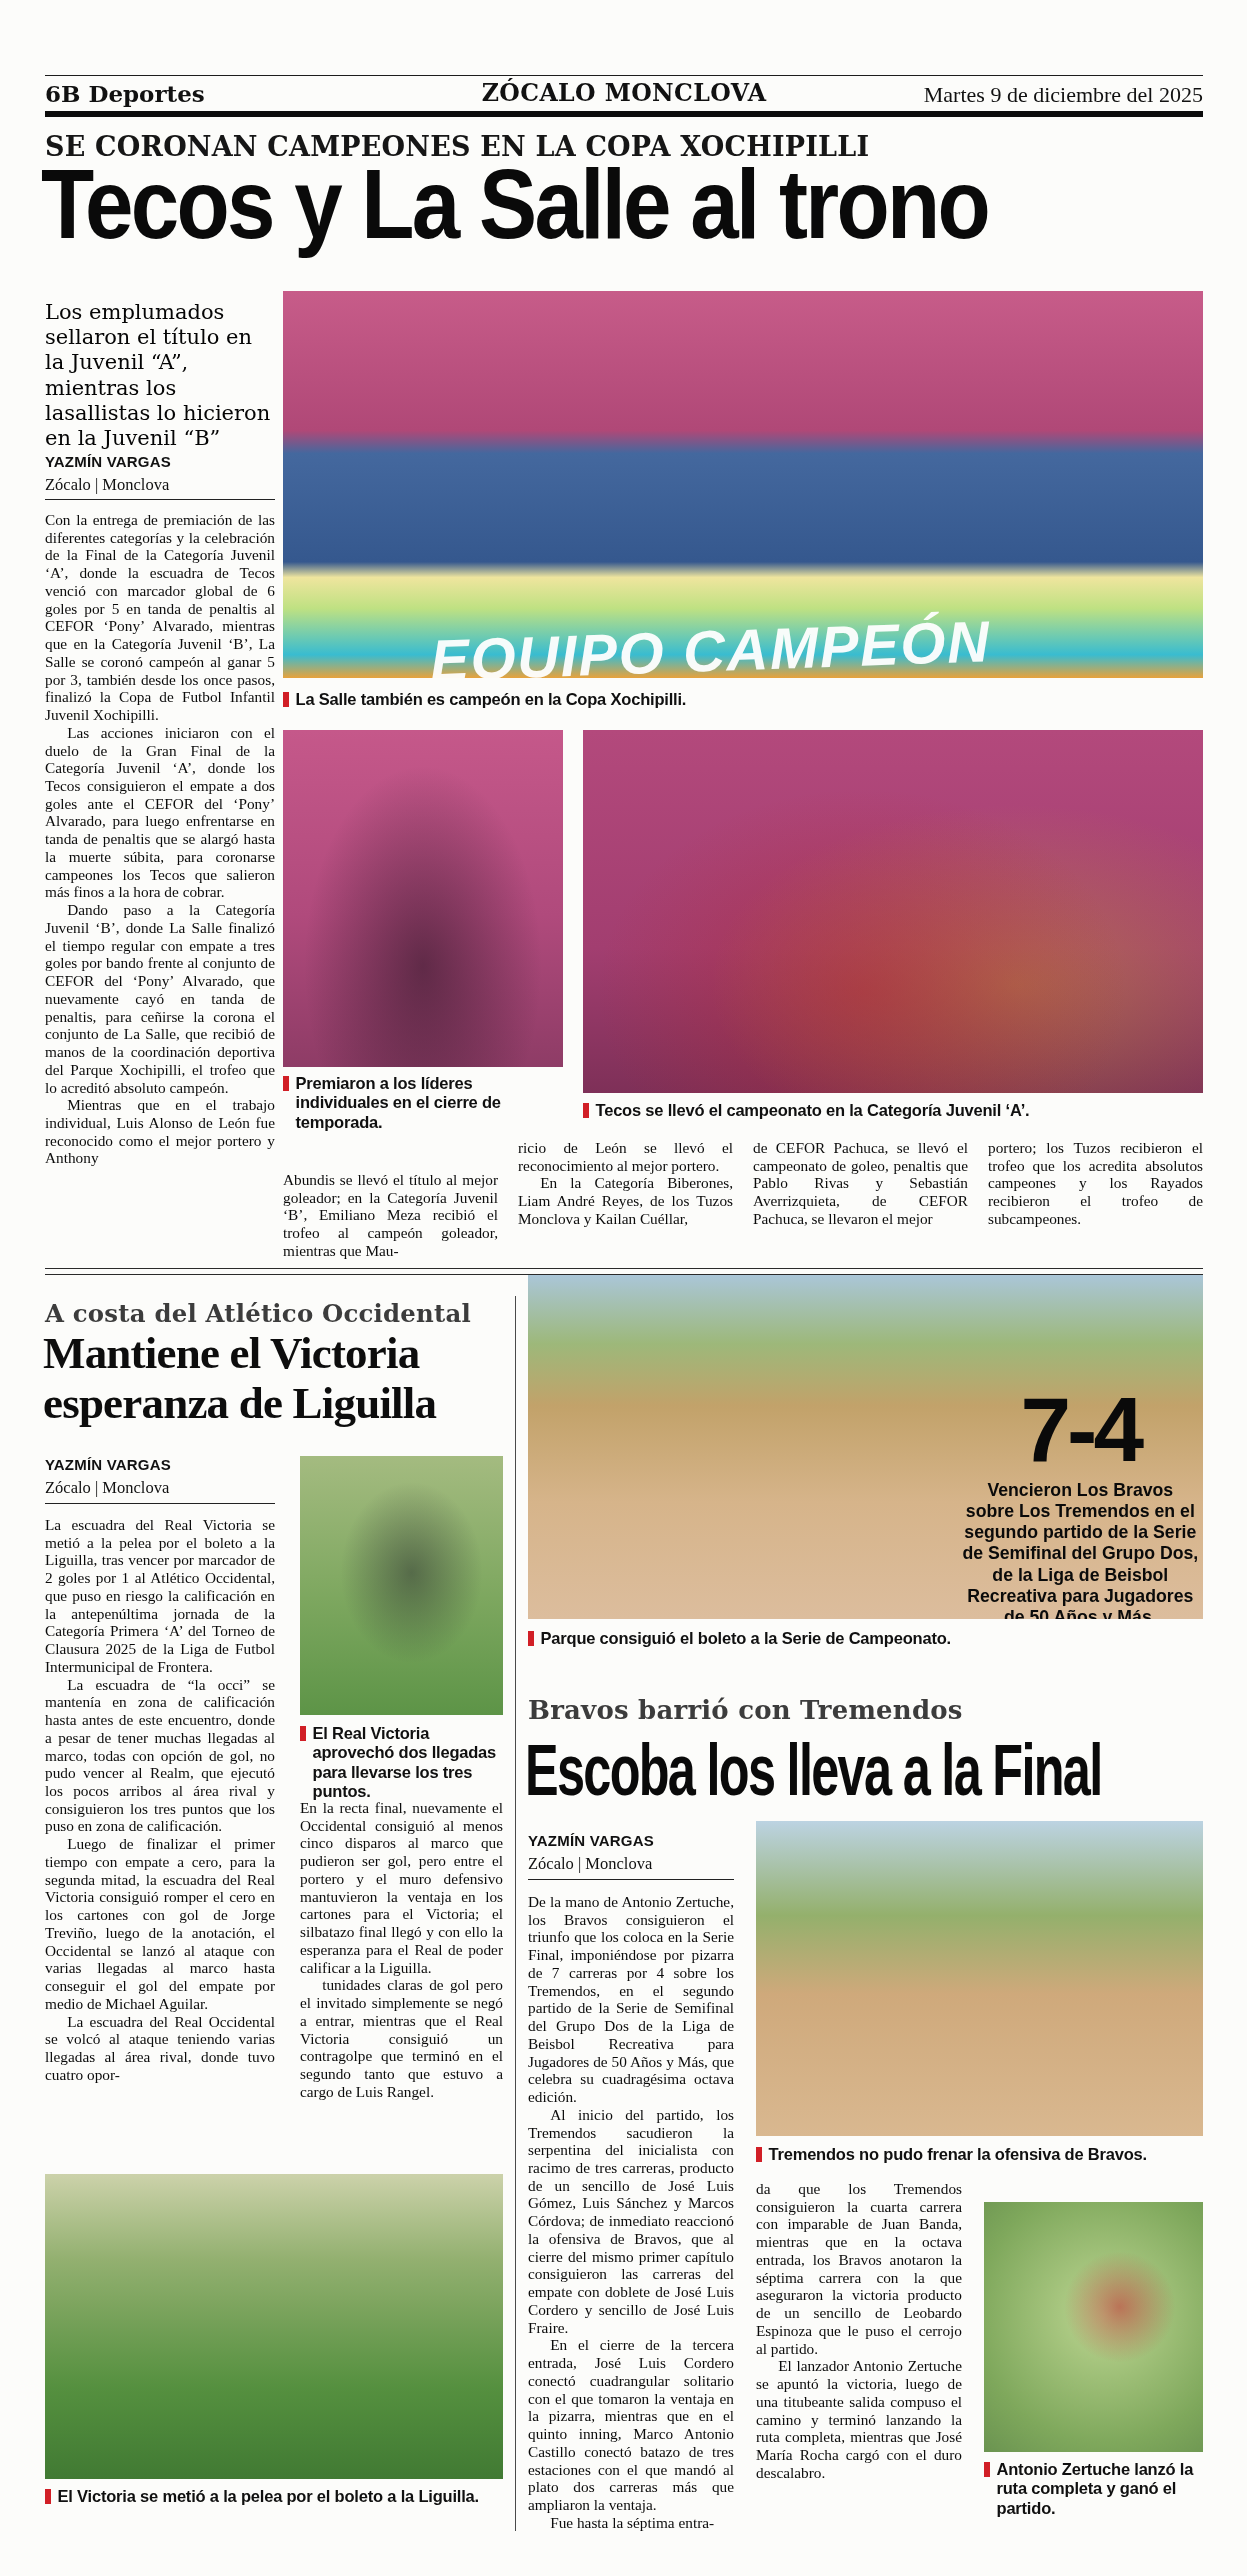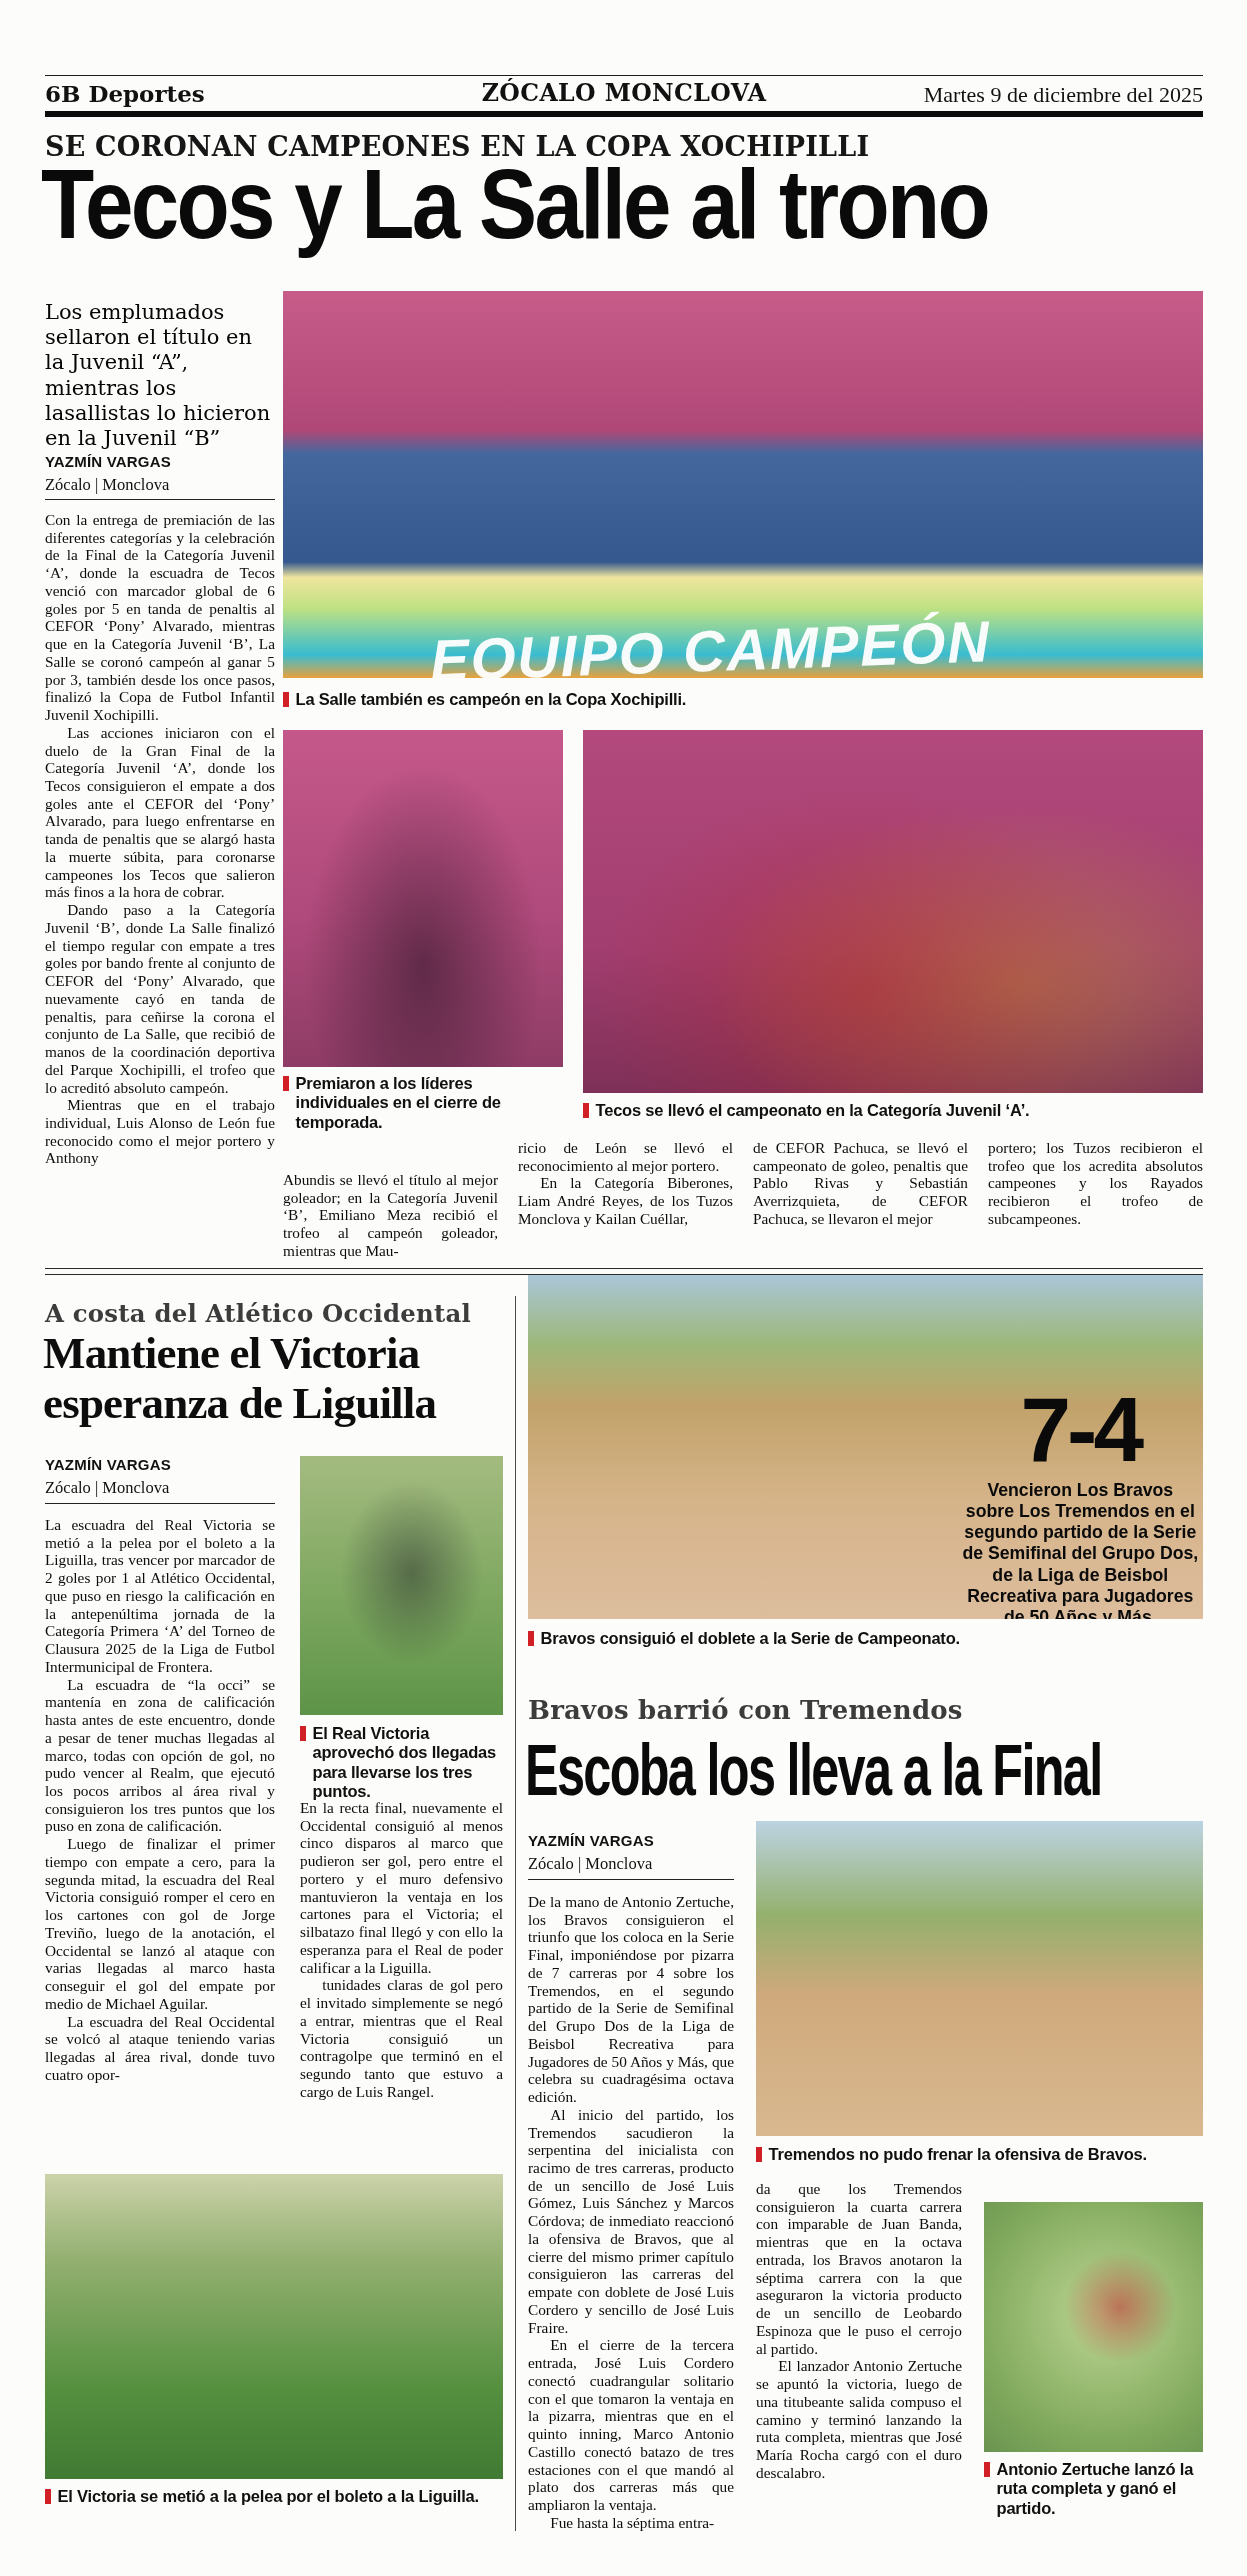--- a/index.html
+++ b/index.html
@@ -170,21 +170,21 @@
 
   <div class="photo photo-baseball" style="left:528px;top:1275px;width:675px;height:344px;">
     <div class="stat" style="right:4.7px;top:112px;width:236px;">
       <div class="stat-score">7-4</div>
       <div class="stat-text">Vencieron Los Bravos sobre Los Tremendos en el segundo partido de la Serie de Semifinal del Grupo Dos, de la Liga de Beisbol Recreativa para Jugadores de 50 Años y Más.</div>
 
     </div>
   </div>
   <div class="abs caption" style="left:528px;top:1629px;width:675px;">
     <span class="marker"></span>
-    <span>Bravos consiguió el doblete a la Serie de Campeonato.</span>
+    <span>Parque consiguió el boleto a la Serie de Campeonato.</span>
   </div>
 
   <div class="abs kicker gray" style="left:528px;top:1695px;font-size:26px;">Bravos barrió con Tremendos</div>
   <div class="abs headline-lg" style="left:525px;top:1734px;">Escoba los lleva a la Final</div>
 
   <div class="abs by-name" style="left:528px;top:1832px;">YAZMÍN VARGAS</div>
   <div class="abs by-org" style="left:528px;top:1852px;">Zócalo | Monclova</div>
   <div class="abs byrule" style="left:528px;top:1868px;width:206px;"></div>
 
   <div class="abs body" style="left:528px;top:1893px;width:206px;height:675px;">

